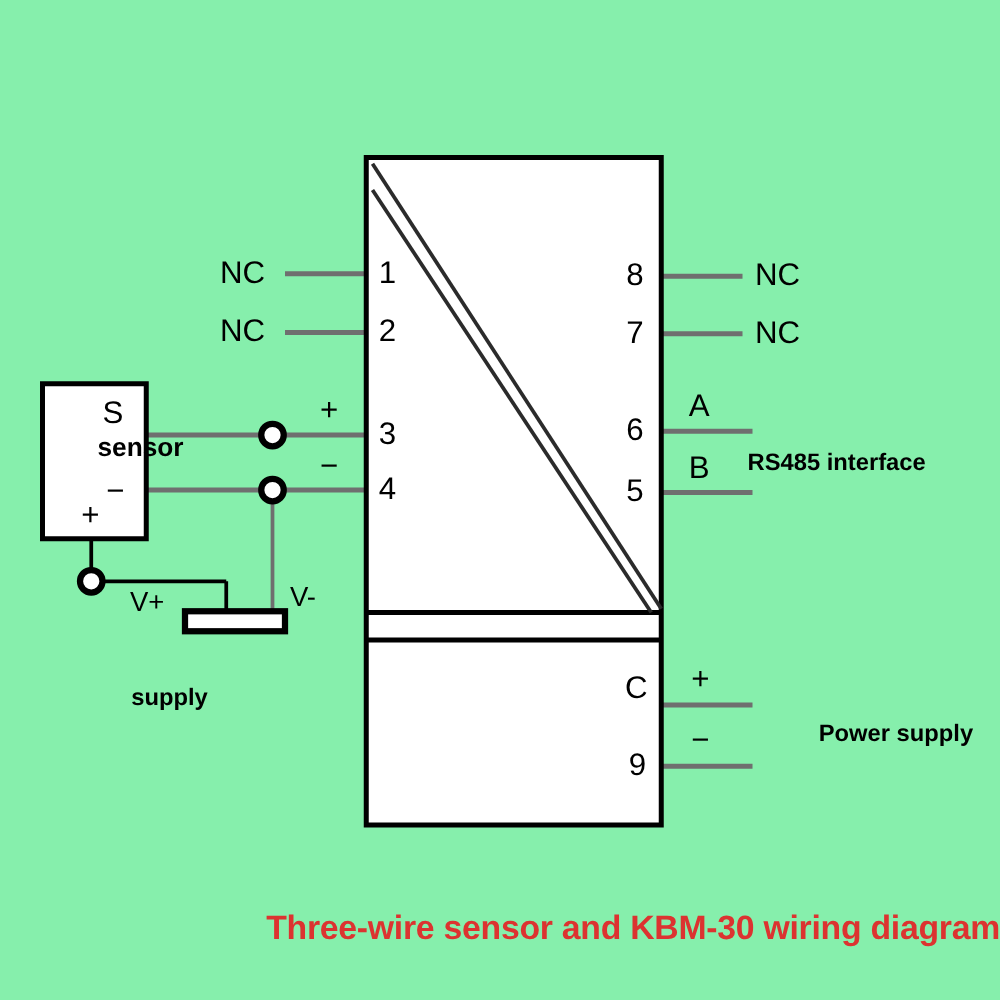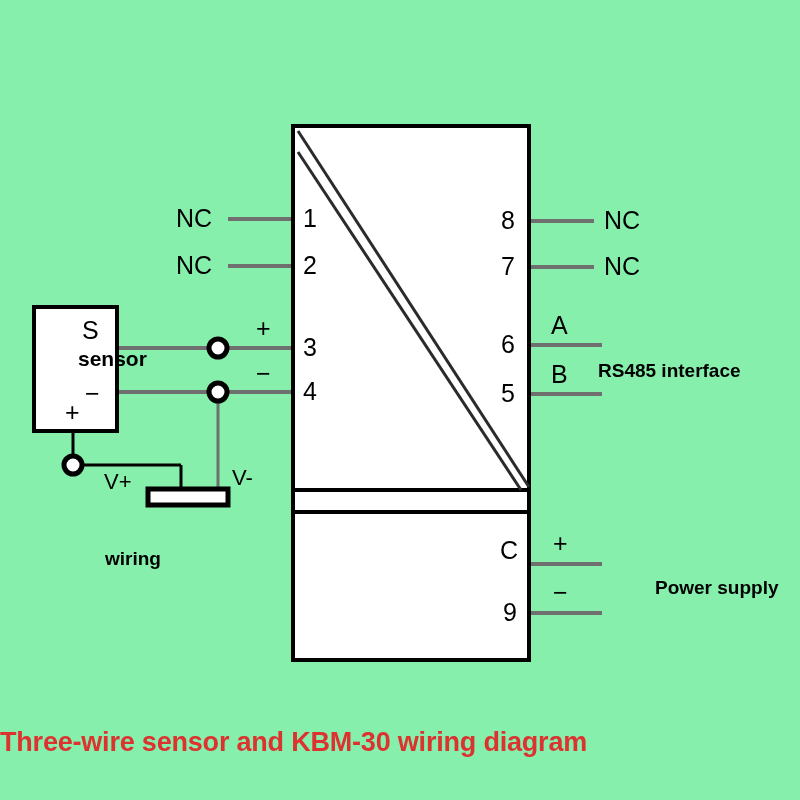--- a/index.html
+++ b/index.html
@@ -60,21 +60,21 @@
   }
   .vlabel {
     font-size: 22px;
     font-weight: 400;
     font-family: "Liberation Sans", sans-serif;
   }
   .caption {
     position: absolute;
     left: 0;
     width: 800px;
-    text-align: left;
+    text-align: right;
     font-size: 27px;
     font-weight: 700;
     font-family: "Liberation Sans", sans-serif;
     letter-spacing: -0.2px;
   }
 </style>
 </head>
 <body>
 
 <div id="root">
@@ -164,17 +164,17 @@
   <div class="lbl bold-label" style="left:598px; top:361px;">RS485 interface</div>
   <div class="lbl bold-label" style="left:610px; top:578px;margin-left:45px;">Power supply</div>
 
   <div class="lbl sig-label" style="left:82px; top:318px;">S</div>
   <div class="lbl sensor-word" style="left:38px; top:348px;margin-left:40px;">sensor</div>
   <div class="lbl sign" style="left:85px; top:381px;">−</div>
   <div class="lbl sign" style="left:65px; top:400px;">+</div>
 
   <div class="lbl vlabel" style="left:104px; top:471px;">V+</div>
   <div class="lbl vlabel" style="left:232px; top:467px;">V-</div>
-  <div class="lbl bold-label" style="left:105px; top:549px;">wiring</div>
+  <div class="lbl bold-label" style="left:105px; top:549px;">supply</div>
 
   <div class="caption" style="top: 727px; color: rgb(220, 51, 48);">Three-wire sensor and KBM-30 wiring diagram</div>
 
 </div>
 
 </body></html>

